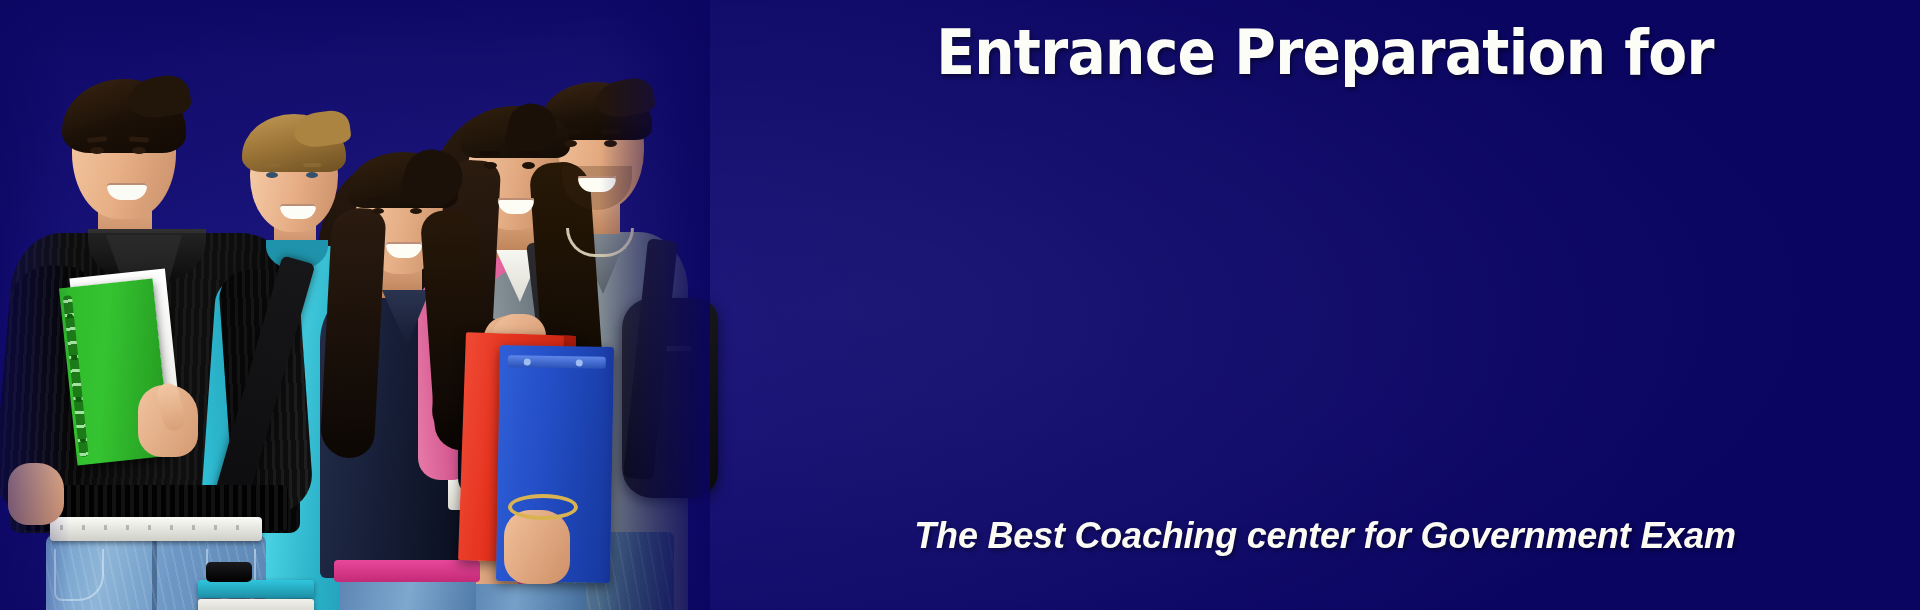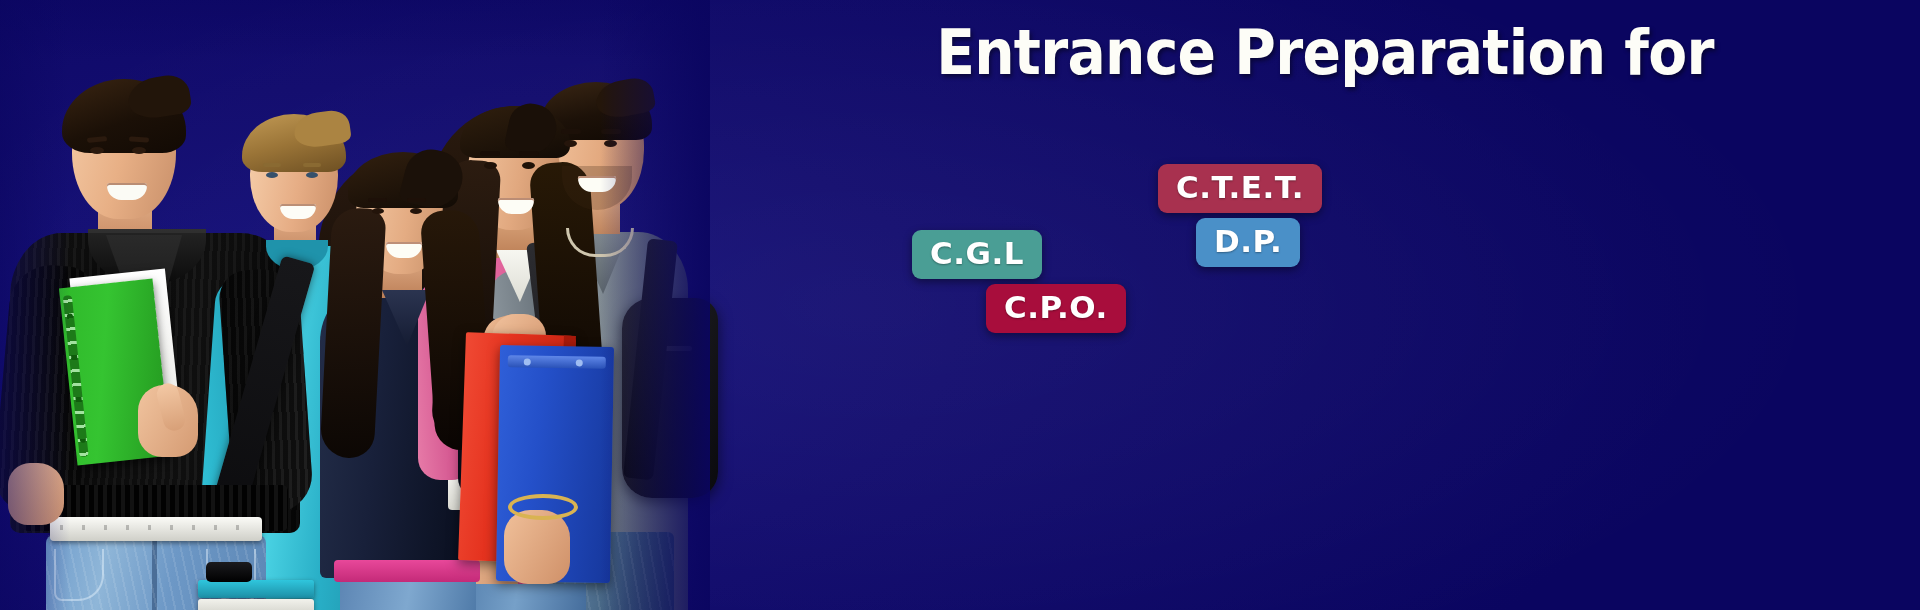--- a/index.html
+++ b/index.html
@@ -784,20 +784,17 @@
       <div class="hand"></div>
       <div class="thumb"></div>
     </div>
 
     <div class="blend"></div>
   </div>
 
   <div id="headline">Entrance Preparation for</div>
 
   <div id="badges">
-      <div class="badge" style="background: rgb(168, 49, 79); left: 358px; top: 14px; font-size: 31px;">C.T.E.T.</div>
-      <div class="badge" style="background: rgb(74, 144, 200); left: 396px; top: 68px; font-size: 31px;">D.P.</div>
-      <div class="badge" style="background: rgb(74, 158, 149); left: 112px; top: 80px; font-size: 31px;">C.G.L</div>
-      <div class="badge" style="background: rgb(168, 13, 60); left: 186px; top: 134px; font-size: 31px;">C.P.O.</div>
     </div>
 
+  <div id="tagline">The Best Coaching center for Government Exam</div>
 
 </div>
 
 </body></html>

